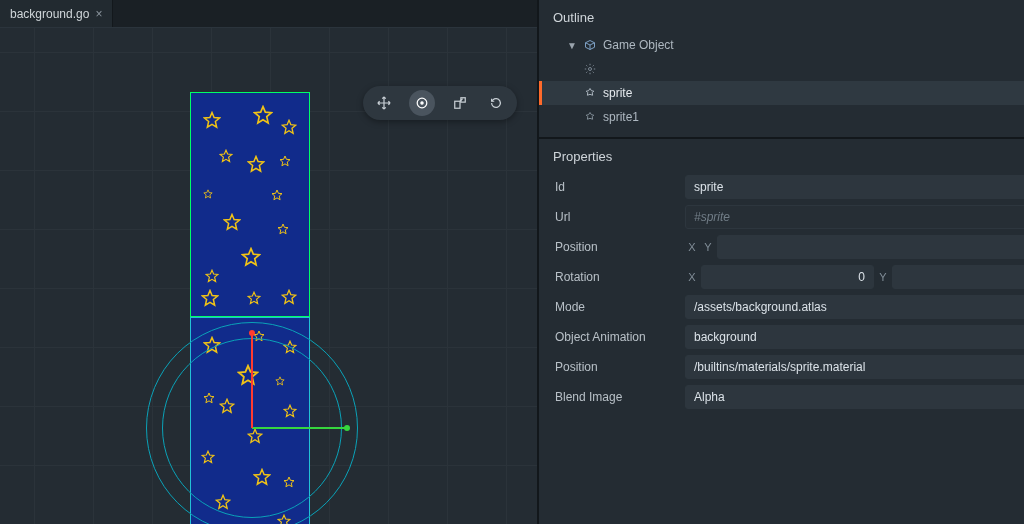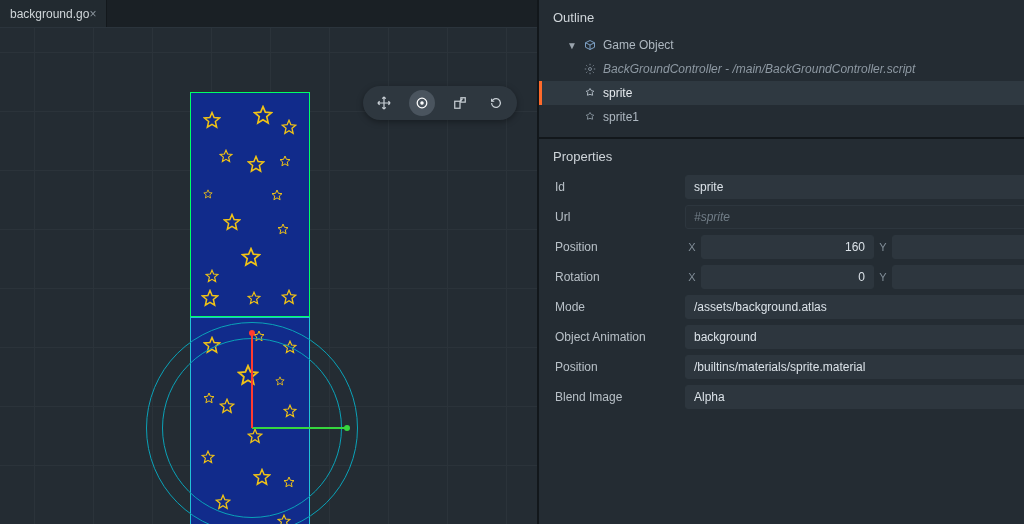--- a/index.html
+++ b/index.html
@@ -1,20 +1,20 @@
 <!DOCTYPE html>
 <html><head>
 <meta charset="utf-8">
 <style>
   * { box-sizing: border-box; margin: 0; padding: 0; }
   html, body { width: 1024px; height: 524px; overflow: hidden; background: #1d2429; font-family: -apple-system, "Segoe UI", Arial, sans-serif; color: #c9d1d9; font-size: 12px; }
   .root { display: flex; width: 100%; height: 100%; }
   .left { flex: 0 0 537px; height: 100%; display: flex; flex-direction: column; background: #242c33; position: relative; }
   .tabbar { height: 28px; background: #1a2025; display: flex; align-items: stretch; border-bottom: 1px solid #2b343c; }
-  .tab { display: flex; align-items: center; padding: 0 10px; background: #222a30; border-right: 1px solid #13181c; color: #d0d6da; font-size: 12px; }
+  .tab { display: flex; align-items: center; gap: 6px; padding: 0 10px; background: #222a30; border-right: 1px solid #13181c; color: #d0d6da; font-size: 12px; }
   .tab .close { color: #8a949c; font-size: 12px; cursor: pointer; }
   .viewport { flex: 1; position: relative; overflow: hidden; background: #242c33; }
   .grid {
     position: absolute; inset: 0;
     background-image:
       linear-gradient(#2b333a 1px, transparent 1px),
       linear-gradient(90deg, #2b333a 1px, transparent 1px);
     background-size: 59px 59px;
     background-position: -25px -35px;
   }
@@ -275,21 +275,20 @@
           </span>
           <span>Game Object</span>
         </div>
         <div class="row depth2 script">
           <span class="ico">
             <svg width="12" height="12" viewBox="0 0 16 16" fill="none" stroke="#7d8994" stroke-width="1.3">
                 <circle cx="8" cy="8" r="2"></circle>
                 <path d="M8 1v2M8 13v2M1 8h2M13 8h2M3 3l1.4 1.4M11.6 11.6L13 13M13 3l-1.4 1.4M4.4 11.6L3 13"></path>
               </svg>
           </span>
-          <span>BackGroundController - /main/BackGroundController.script</span>
         </div>
         <div class="row depth2 selected">
           <span class="ico">
             <svg width="12" height="12" viewBox="0 0 16 16" fill="none" stroke="#b9c3cc" stroke-width="1.2">
                 <path d="M8 2l2 3 3 .5-2 2 .5 3.5L8 9.8 4.5 11l.5-3.5-2-2L6 5z"></path>
               </svg>
           </span>
           <span>sprite</span>
         </div>
         <div class="row depth2">
@@ -317,21 +316,20 @@
         <div class="prop-label">Url</div>
         <div class="prop-fields">
             <input class="fld full disabled" disabled="" value="#sprite" style="">
           </div>
       </div>
 
       <div class="prop-row">
         <div class="prop-label">Position</div>
         <div class="prop-fields">
           <span class="axis-lbl">X</span>
-          <input class="fld num" value="160" style="">
           <span class="axis-lbl">Y</span>
           <input class="fld num" value="284" style="">
 
         </div>
       </div>
 
       <div class="prop-row">
         <div class="prop-label">Rotation</div>
         <div class="prop-fields">
           <span class="axis-lbl">X</span>

